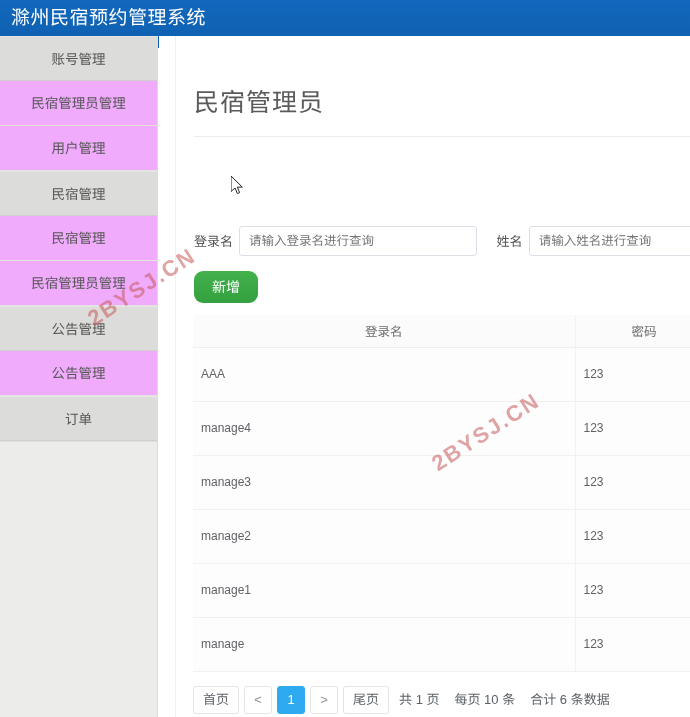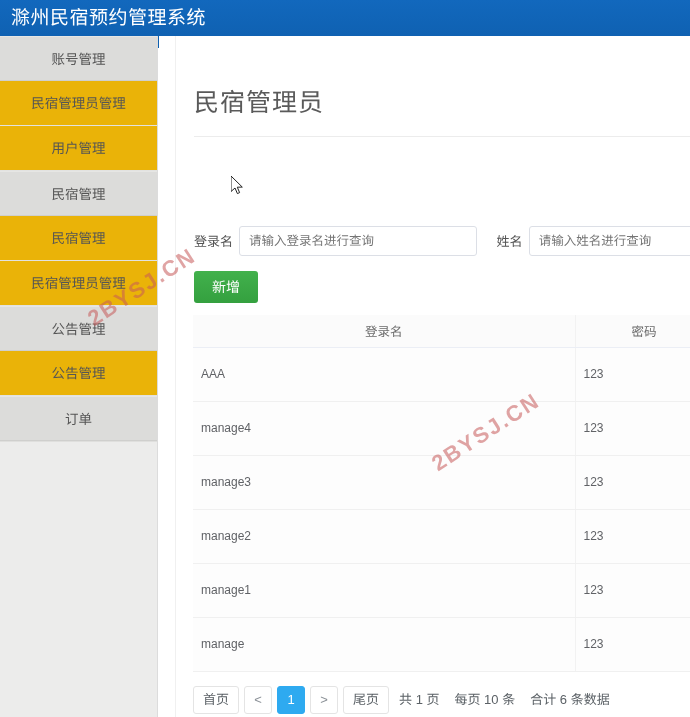--- a/index.html
+++ b/index.html
@@ -59,21 +59,21 @@
     border-bottom: 1px solid #cfcfcd;
     border-top: 1px solid #e6e6e4;
     white-space: nowrap;
   }
   .nav-item {
     height: 45px;
     line-height: 45px;
     text-align: center;
     font-size: 13.5px;
     color: #555;
-    background: #eab308;
+    background: #f0abfc;
     border-bottom: 1px solid #e2e2e0;
     white-space: nowrap;
   }
   .nav-sub-wrap {
     background: #efefee;
   }
   .nav-filler {
     background: #ececeb;
     border-top: 1px solid #dfdfdd;
     height: 300px;
@@ -146,21 +146,21 @@
   #login-name-input { width: 270px; }
   #full-name-input  { width: 210px; }
 
   .btn-add {
     margin-top: 14px;
     display: inline-block;
     background: #39a845;
     background: linear-gradient(to bottom, #42b14c 0%, #34a03f 100%);
     color: #ffffff;
     border: none;
-    border-radius: 3px;
+    border-radius: 9px;
     font-size: 14px;
     padding: 9px 18px;
     line-height: 1;
     cursor: pointer;
     font-family: "Liberation Sans", "DejaVu Sans", sans-serif;
   }
 
   
   #data-table-wrap {
     position: absolute;

